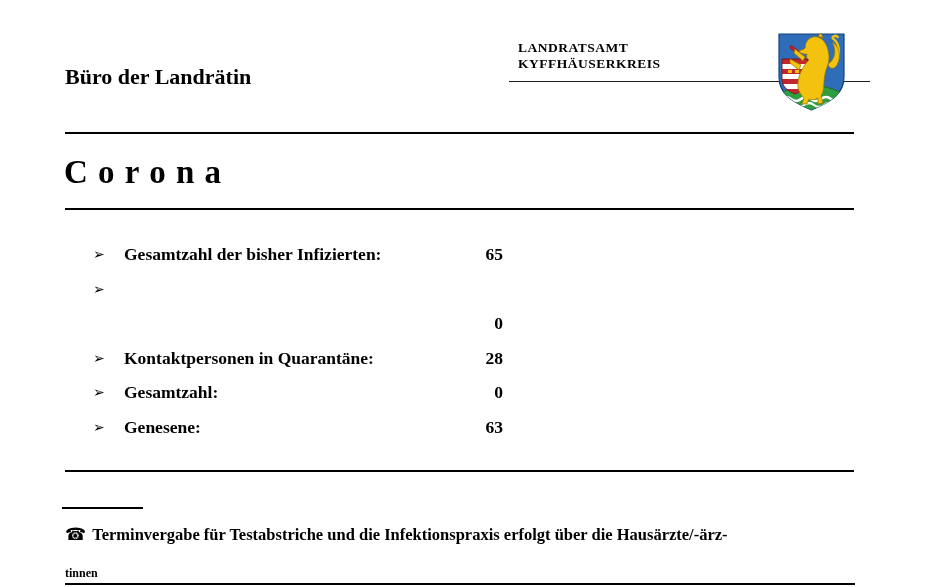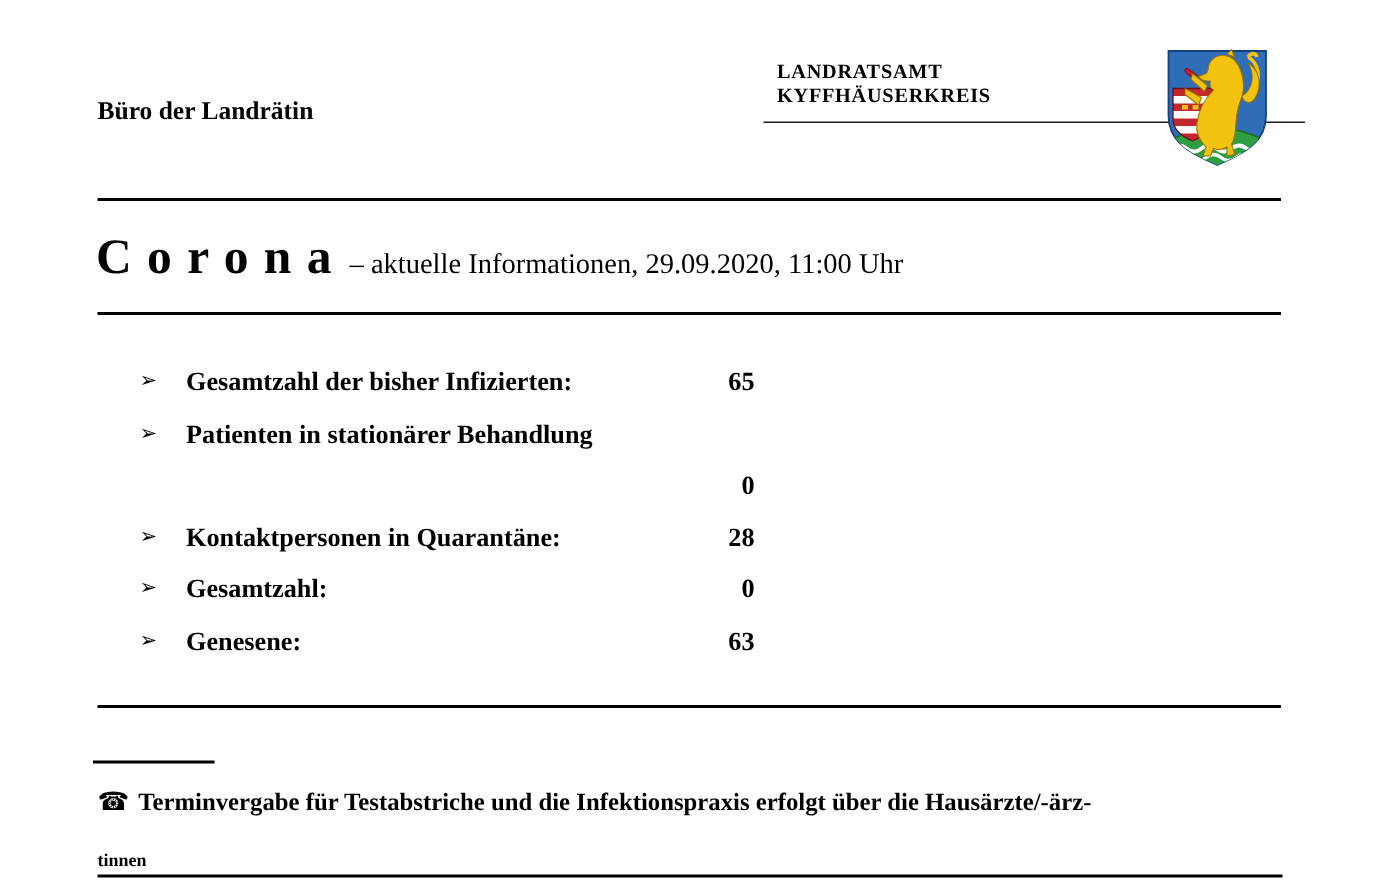--- a/index.html
+++ b/index.html
@@ -15,21 +15,21 @@
     position:relative;
     width:926px;height:587px;
     background:#fff;
     font-family:"Liberation Serif","DejaVu Serif",serif;
     color:var(--ink);
     overflow:hidden;
   }
   .abs{position:absolute;}
 
   
-  .office{left:65px;top:64px;font-size:17px;font-weight:bold;}
+  .office{left:65px;top:64px;font-size:22px;font-weight:bold;}
   .org{left:518px;top:40px;font-size:13.5px;font-weight:bold;letter-spacing:0.5px;line-height:15.5px;}
   .header-line{left:509px;top:81px;width:361px;height:1px;background:#1b1b1b;}
   .coat{left:776px;top:32px;width:71px;height:80px;}
 
   
   .rule{left:65px;width:789px;height:2px;background:#000;}
   .rule-1{top:132px;}
   .rule-2{top:208px;}
   .rule-3{top:470px;}
   .rule-bottom{top:583px;width:790px;}
@@ -116,33 +116,31 @@
                C49,58 47,50 49,42 C50,36 53,32 53,26 C53,18 50,9 44,6 Z"></path>
       <path d="M29,25 L19,17 L18,21 L27,29 Z"></path>
       <path d="M25,33 L14,27 L14,31 L23,38 Z"></path>
     </g>
   </svg>
 
   <div class="abs rule rule-1"></div>
 
   <div class="abs title-row">
     <span class="title-word">C o r o n a</span>
-    <span class="title-sub">– aktuelle Informationen, 29.09.2020, 11:00 Uhr</span>
   </div>
   <div class="abs rule rule-2"></div>
 
   <div class="abs stats">
     <div class="stat-row">
       <span class="stat-bullet">➢</span>
       <span class="stat-label">Gesamtzahl der bisher Infizierten:</span>
       <span class="stat-value">65</span>
     </div>
     <div class="stat-row">
       <span class="stat-bullet">➢</span>
-      <span class="stat-label">Patienten in stationärer Behandlung</span>
       <span class="stat-value"></span>
     </div>
     <div class="stat-row">
       <span class="stat-bullet"></span>
       <span class="stat-value">0</span>
     </div>
     <div class="stat-row">
       <span class="stat-bullet">➢</span>
       <span class="stat-label">Kontaktpersonen in Quarantäne:</span>
       <span class="stat-value">28</span>

